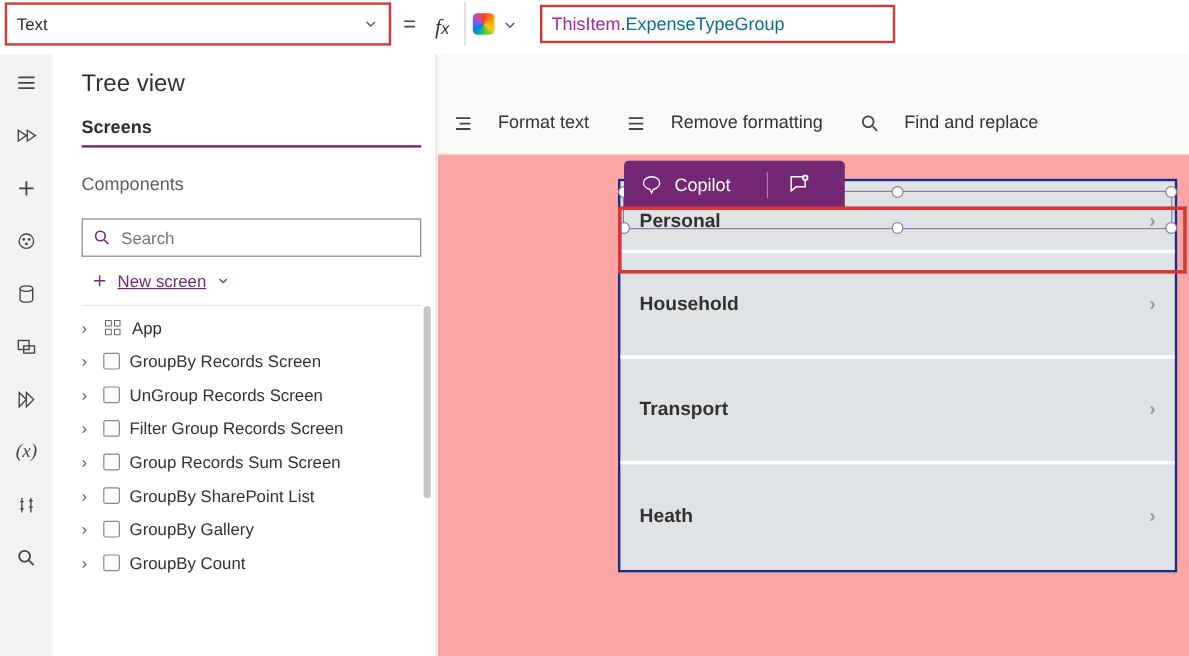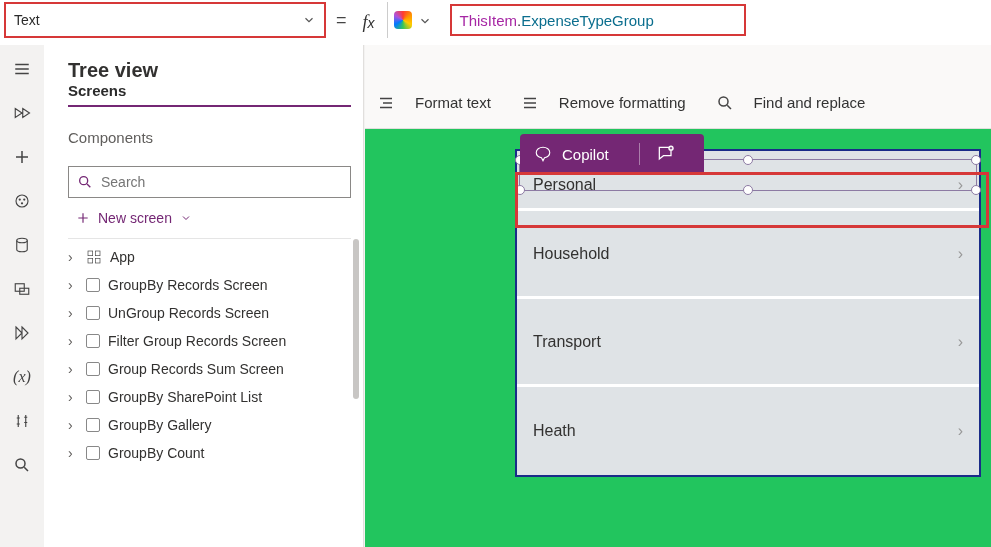--- a/index.html
+++ b/index.html
@@ -37,37 +37,37 @@
     .toolbar2 .tbtn { display: flex; gap: 20px; cursor: pointer; }
 
     
     .rail { position: absolute; left: 0; top: 45px; width: 44px; height: calc(100% - 45px);
       display:flex; flex-direction:column; align-items:center; gap:24px; padding-top:14px; color:#444; }
     .rail .ri { width: 20px; height: 20px; display:flex; align-items:center; justify-content:center; cursor:pointer; }
 
     
     .panel { position:absolute; left:44px; top:45px; width:320px; height:calc(100% - 45px);
       background:#fff; border-right:1px solid #e1dfdd; padding: 14px 12px 0 24px; }
-    .panel h2 { font-size: 20px; font-weight: 700; color:#323130; }
+    .panel h2 { font-size: 20px; font-weight: 400; color:#323130; margin-bottom: 16px; }
     .tabs { display:flex; gap:22px; margin-bottom:14px; font-size:15px;flex-direction:column; }
     .tab { color:#605e5c; cursor:pointer; padding-bottom:6px;}
     .tab.active { color:#2b2b2b; border-bottom:2px solid #742774; font-weight:600;}
     .search { display:flex; align-items:center; gap:8px; border:1px solid #8a8886;
       height:32px; padding:0 8px; margin-bottom:12px; background:#fff;}
     .search input { border:none; outline:none; flex:1; font-size:14px; }
     .newscreen { display:flex; align-items:center; gap:8px; color:#742774; font-size:14px;
-      cursor:pointer; margin: 0 0 12px 8px;}
+      cursor:pointer; margin: 0 0 12px 8px; text-decoration: underline;}
     .tree { font-size:14px; color:#323130; border-top:1px solid #e5e5e5; padding-top:4px; position:relative;}
     .tree-scrollbar{ position:absolute; right:-8px; top:0; width:6px; height:160px; background:#c8c6c4; border-radius:3px;}
     .tree-item { display:flex; align-items:center; gap:8px; padding:6px 0 6px 0; cursor:pointer;}
     .tree-item .caret { width:10px; color:#605e5c;}
     .tree-item .sqicon { width:14px; height:14px; border:1px solid #888; border-radius:2px; flex-shrink:0;}
 
     
-    .canvas { position:absolute; left:365px; top:129px; right:0; bottom:0; background:#22c55e; padding: 20px 12px 0 150px;}
+    .canvas { position:absolute; left:365px; top:129px; right:0; bottom:0; background:#fca5a5; padding: 20px 12px 0 150px; font-weight: bold;}
     .copilot-pill{ position:absolute; left:520px; top:134px; height:40px; width:184px; background:#742774;
       display:flex; align-items:center; color:#fff; font-size:15px; border-radius:4px 4px 0 0; gap:10px; padding-left:14px; z-index:5;}
     .copilot-pill .divv{ width:1px; height:22px; background:rgba(255,255,255,.4); margin:0 6px 0 20px;}
     .gallery { border:2px solid #1a2b88; width:466px; background:#dfe3e6; position:relative;}
     .grow { height:88px; border-bottom:3px solid #fff; padding: 0 16px; display:flex; align-items:center;
       justify-content:space-between; font-size:16px; color:#323130; }
     .grow:last-child{border-bottom:none;}
     .grow .chev { color:#999; }
     .selected-row{ position:relative;}
     .selected-outer{ position:absolute; left:515px; top:172px; width:474px; height:56px;

